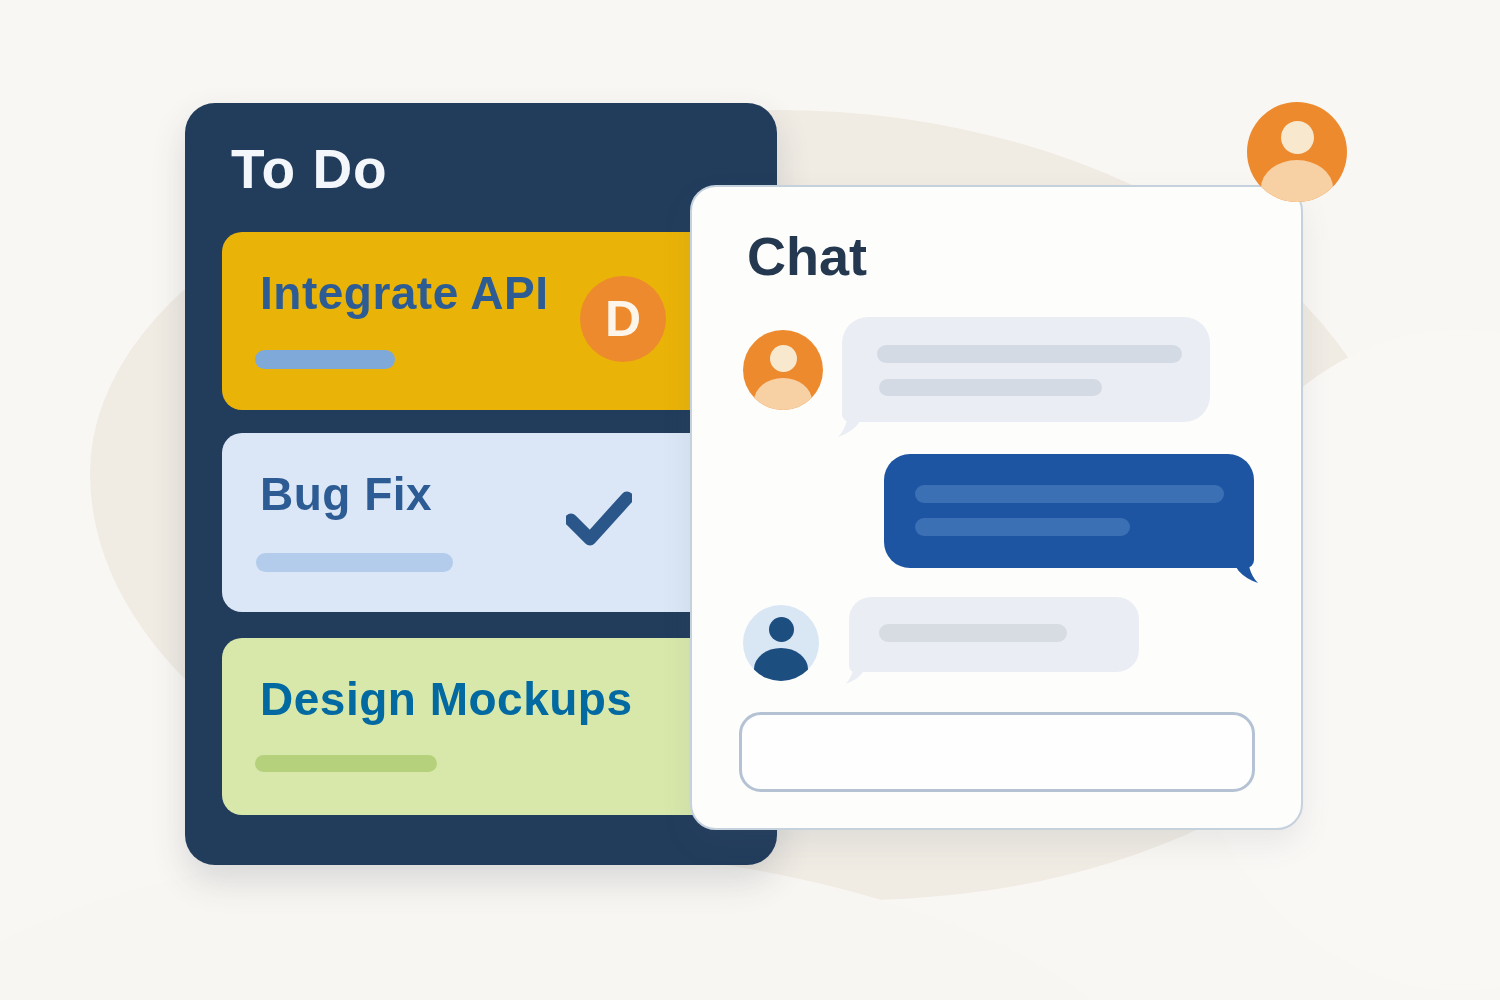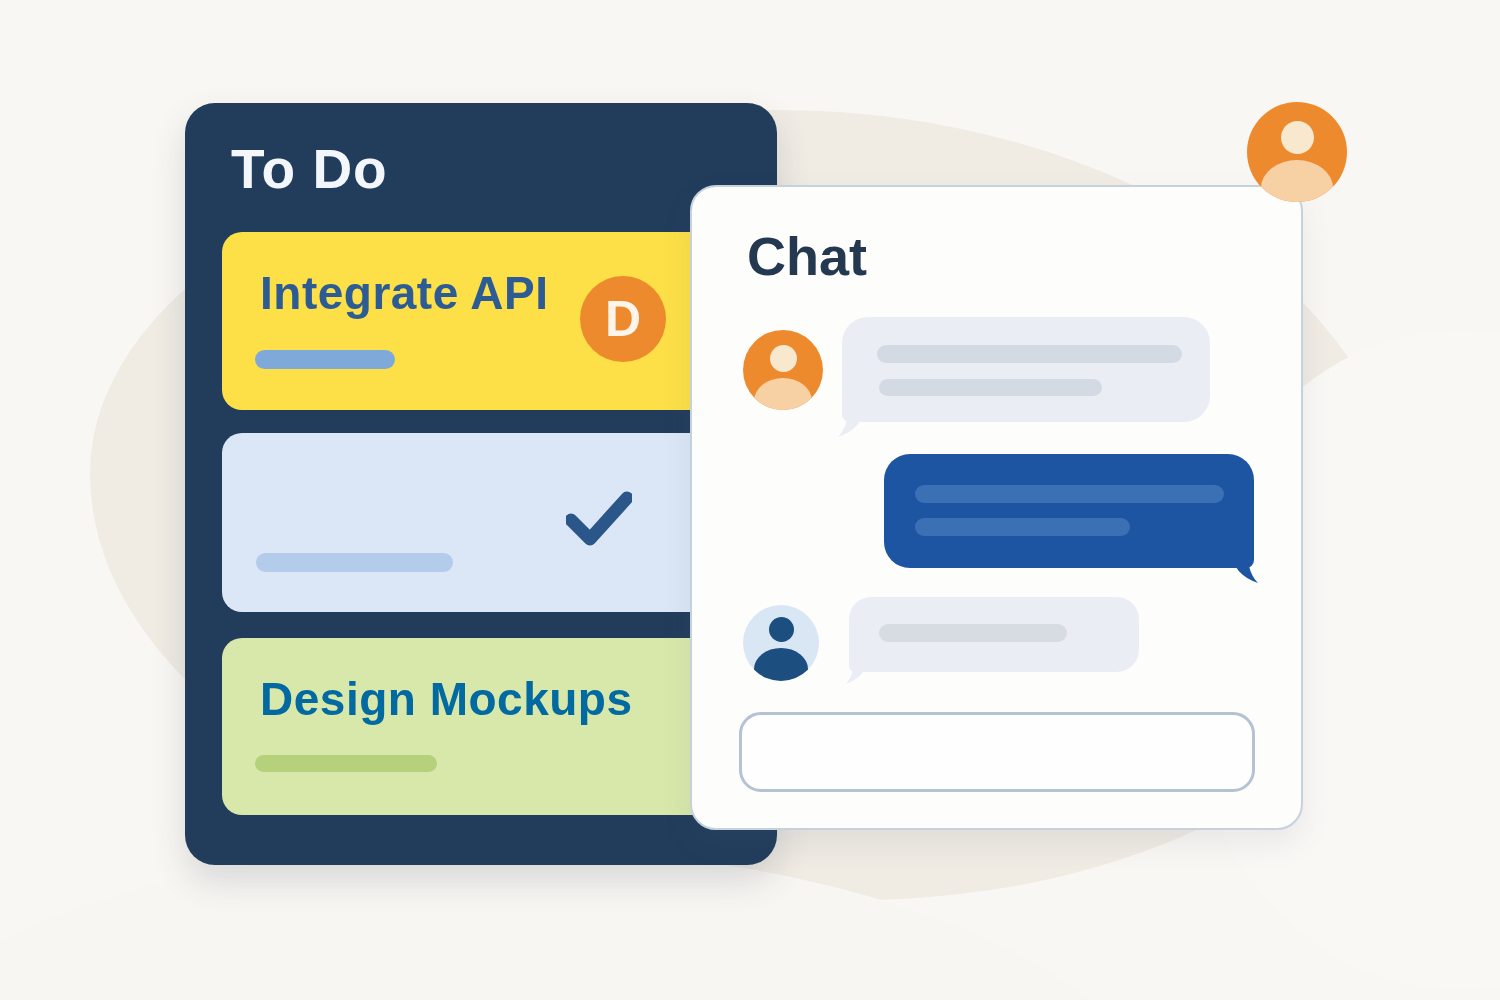--- a/index.html
+++ b/index.html
@@ -29,21 +29,21 @@
   .todo-panel {
     position:absolute; left:185px; top:103px; width:592px; height:762px;
     background:#223c5c; border-radius:30px;
     box-shadow:0 16px 34px rgba(50,62,88,0.16);
   }
   .todo-title {
     position:absolute; left:46px; top:34px;
     font-size:55px; font-weight:700; color:#f3f6fa; letter-spacing:1px;
   }
   .card { position:absolute; left:37px; width:508px; border-radius:20px; }
-  .card-1 { top:129px; height:178px; background:#fde047; }
+  .card-1 { top:129px; height:178px; background:#eab308; }
   .card-2 { top:330px; height:179px; background:#dbe7f6; }
   .card-3 { top:535px; height:177px; background:#d8e8ab; }
   .card-label {
     position:absolute; left:38px; top:34px;
     font-size:46px; font-weight:600; letter-spacing:0.5px;
   }
   .card-1 .card-label { color:#2d5c94; }
   .card-2 .card-label { color:#2d5c94; }
   .card-3 .card-label { color:#0369a1; }
   .progress { position:absolute; border-radius:10px; }
@@ -116,20 +116,21 @@
 
   <div class="card card-1">
     <div class="card-label">Integrate API</div>
     <div class="progress progress-1"></div>
     <div class="assignee-badge">
       <span>D</span>
     </div>
   </div>
 
   <div class="card card-2">
+    <div class="card-label">Bug Fix</div>
     <div class="progress progress-2"></div>
     <svg class="check-icon" viewBox="0 0 66 56">
       <path d="M5 29 L24 48 L61 7" fill="none" stroke="#2b568a" stroke-width="13" stroke-linecap="round" stroke-linejoin="round"></path>
     </svg>
   </div>
 
   <div class="card card-3">
     <div class="card-label">Design Mockups</div>
     <div class="progress progress-3"></div>
   </div>

